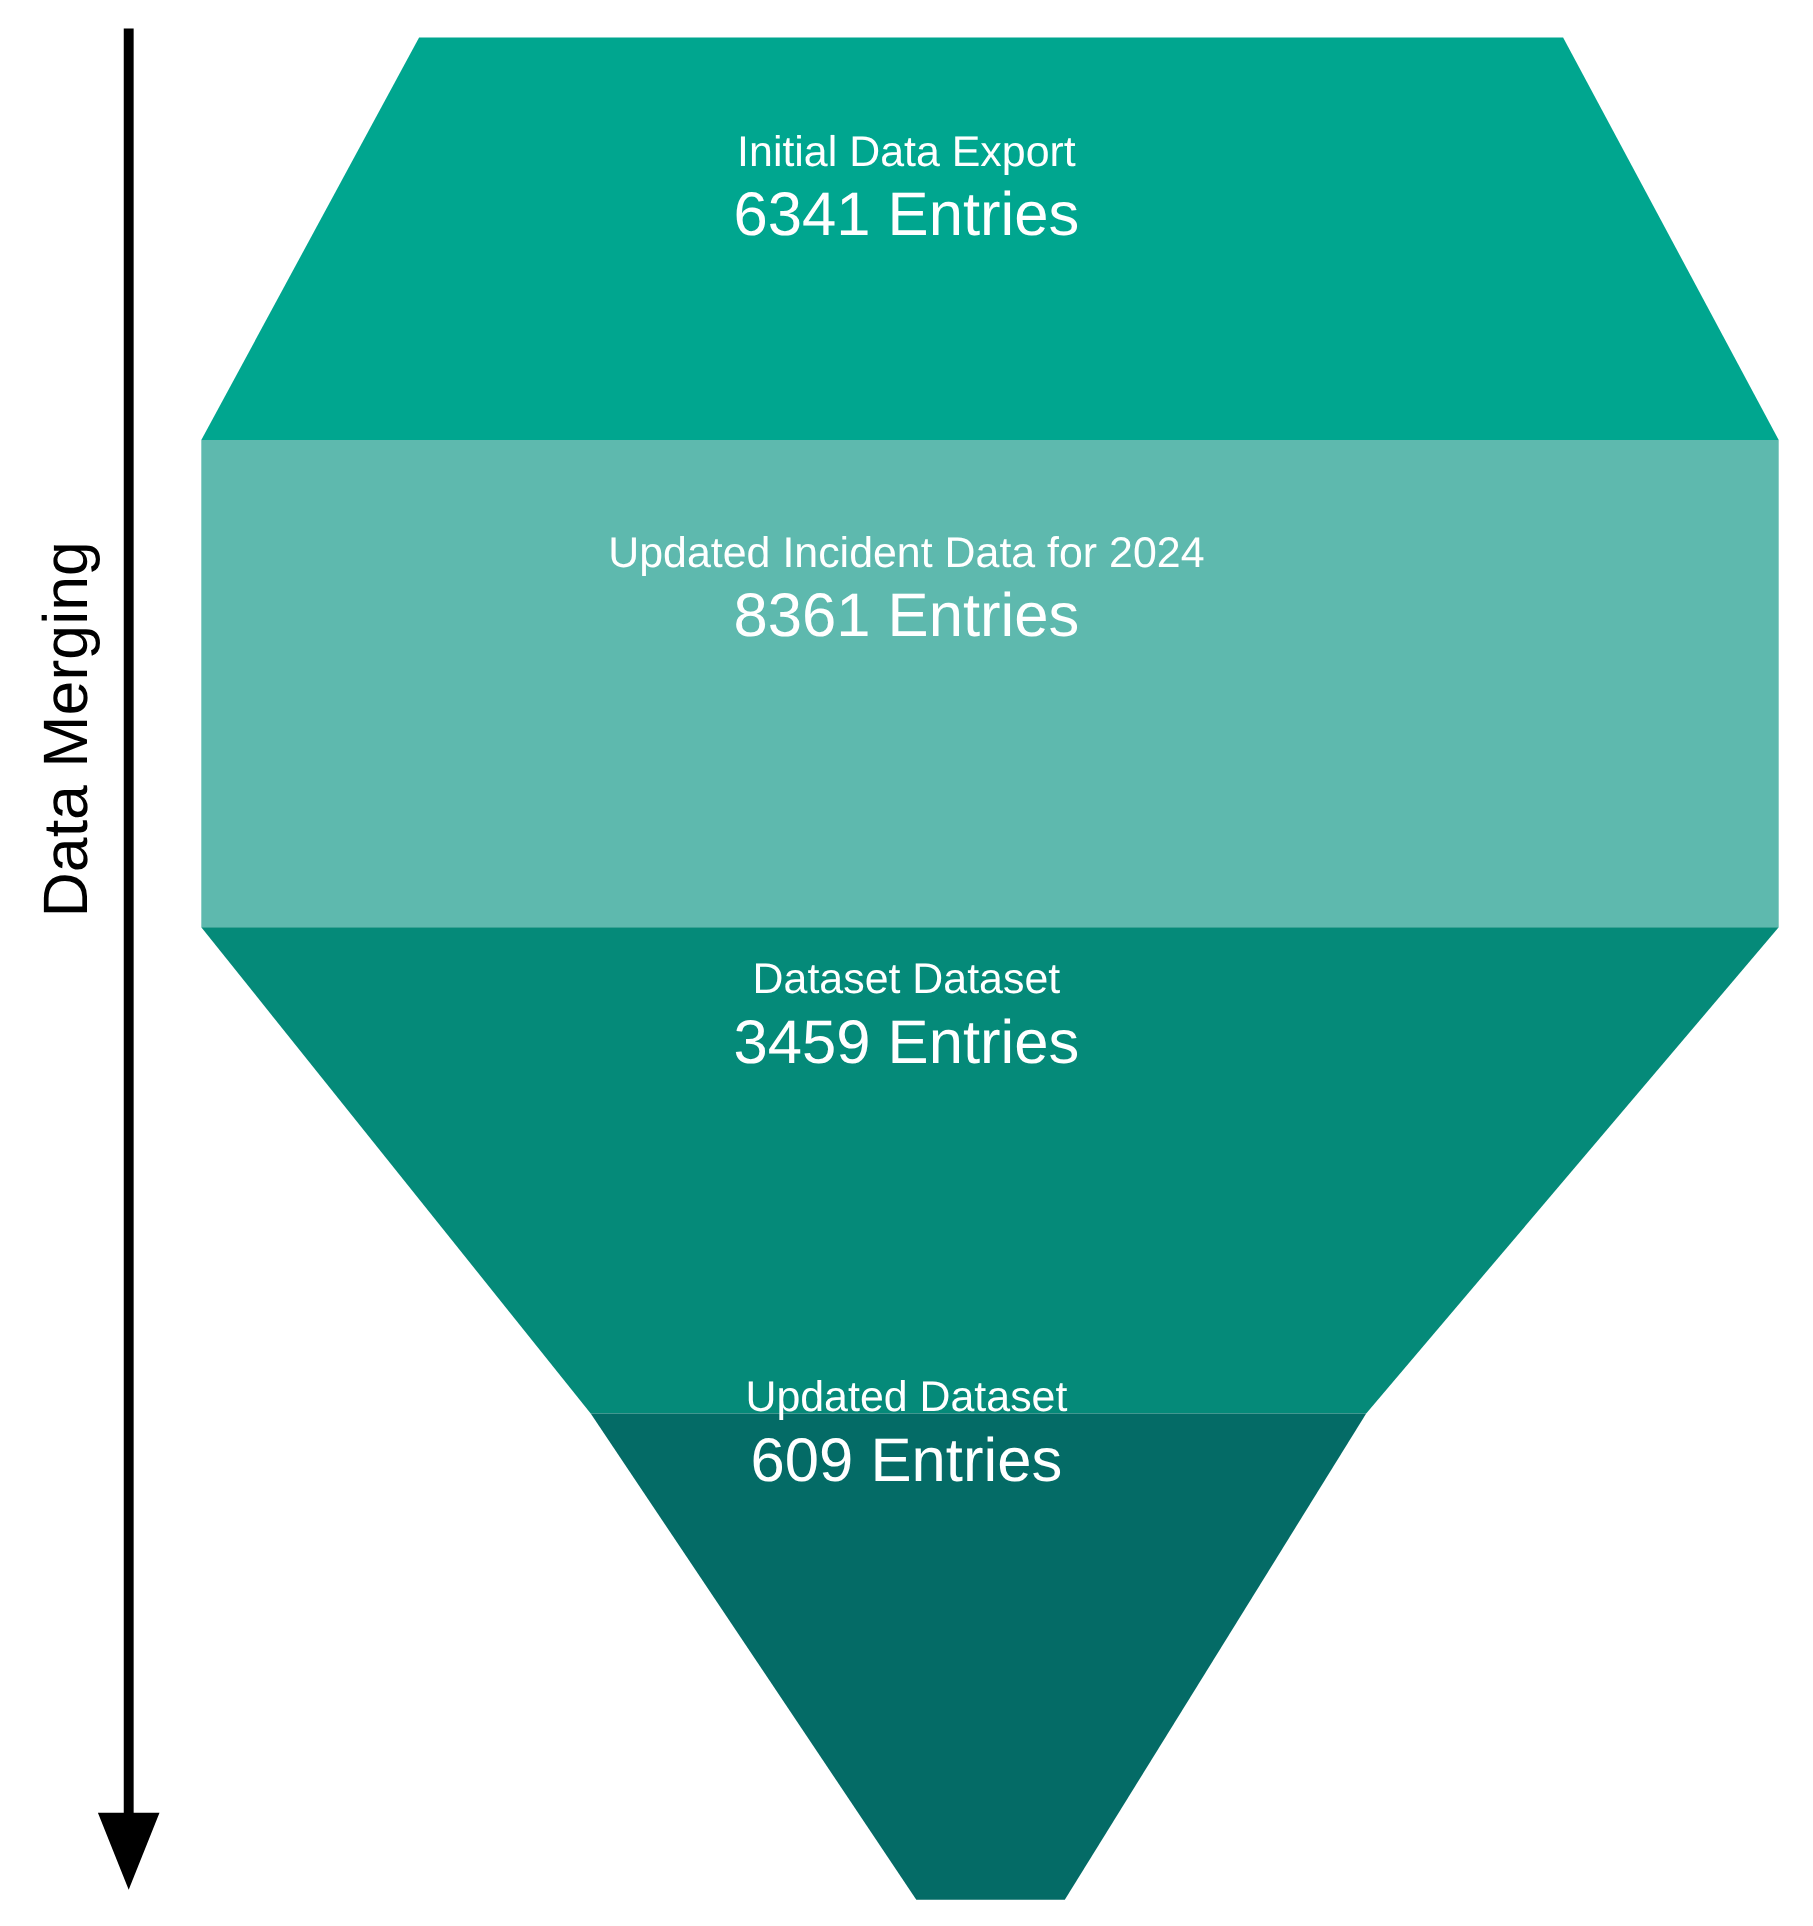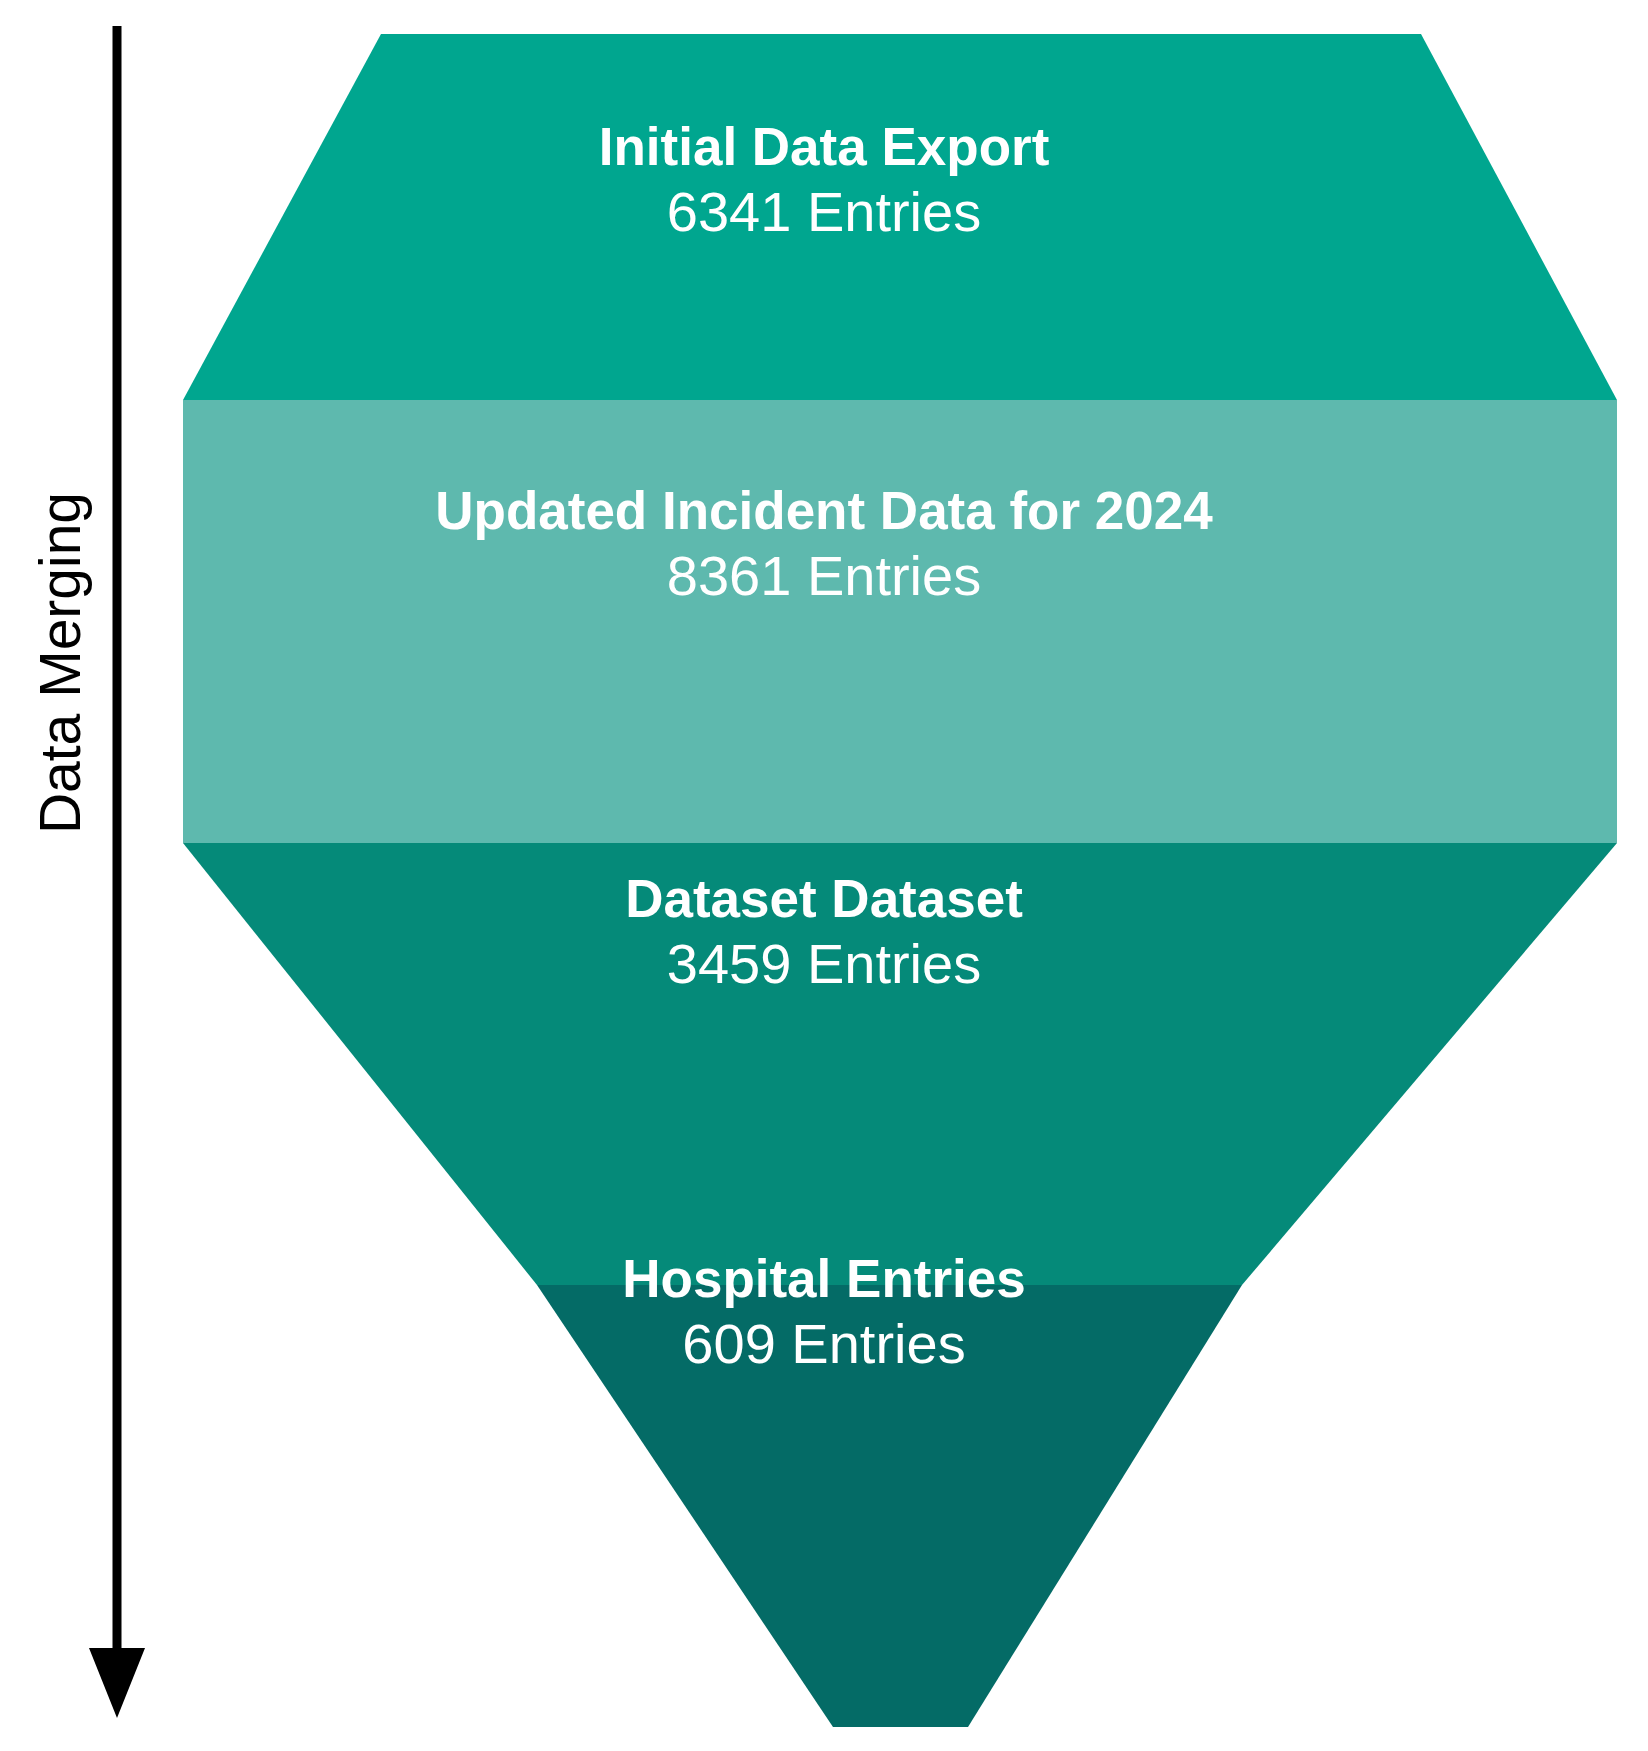--- a/index.html
+++ b/index.html
@@ -54,22 +54,22 @@
 
   .seg-label {
     position: absolute;
     width: 100%;
     text-align: center;
     color: #ffffff;
     line-height: 1.18;
     pointer-events: none;
   }
   .seg-title {
-    font-weight: bold;
-    font-size: 53px;
+    font-weight: normal;
+    font-size: 39px;
     white-space: nowrap;
   }
   .seg-value {
     font-weight: normal;
     font-size: 56px;
     white-space: nowrap;
   }
 
   #label-1 { top: 116px; }
   #label-2 { top: 480px; }
@@ -111,17 +111,17 @@
     <div class="seg-title">Updated Incident Data for 2024</div>
     <div class="seg-value">8361 Entries</div>
   </div>
 
   <div class="seg-label" id="label-3">
     <div class="seg-title">Dataset Dataset</div>
     <div class="seg-value">3459 Entries</div>
   </div>
 
   <div class="seg-label" id="label-4">
-    <div class="seg-title">Hospital Entries</div>
+    <div class="seg-title">Updated Dataset</div>
     <div class="seg-value">609 Entries</div>
   </div>
 
 </div>
 
 </body></html>

